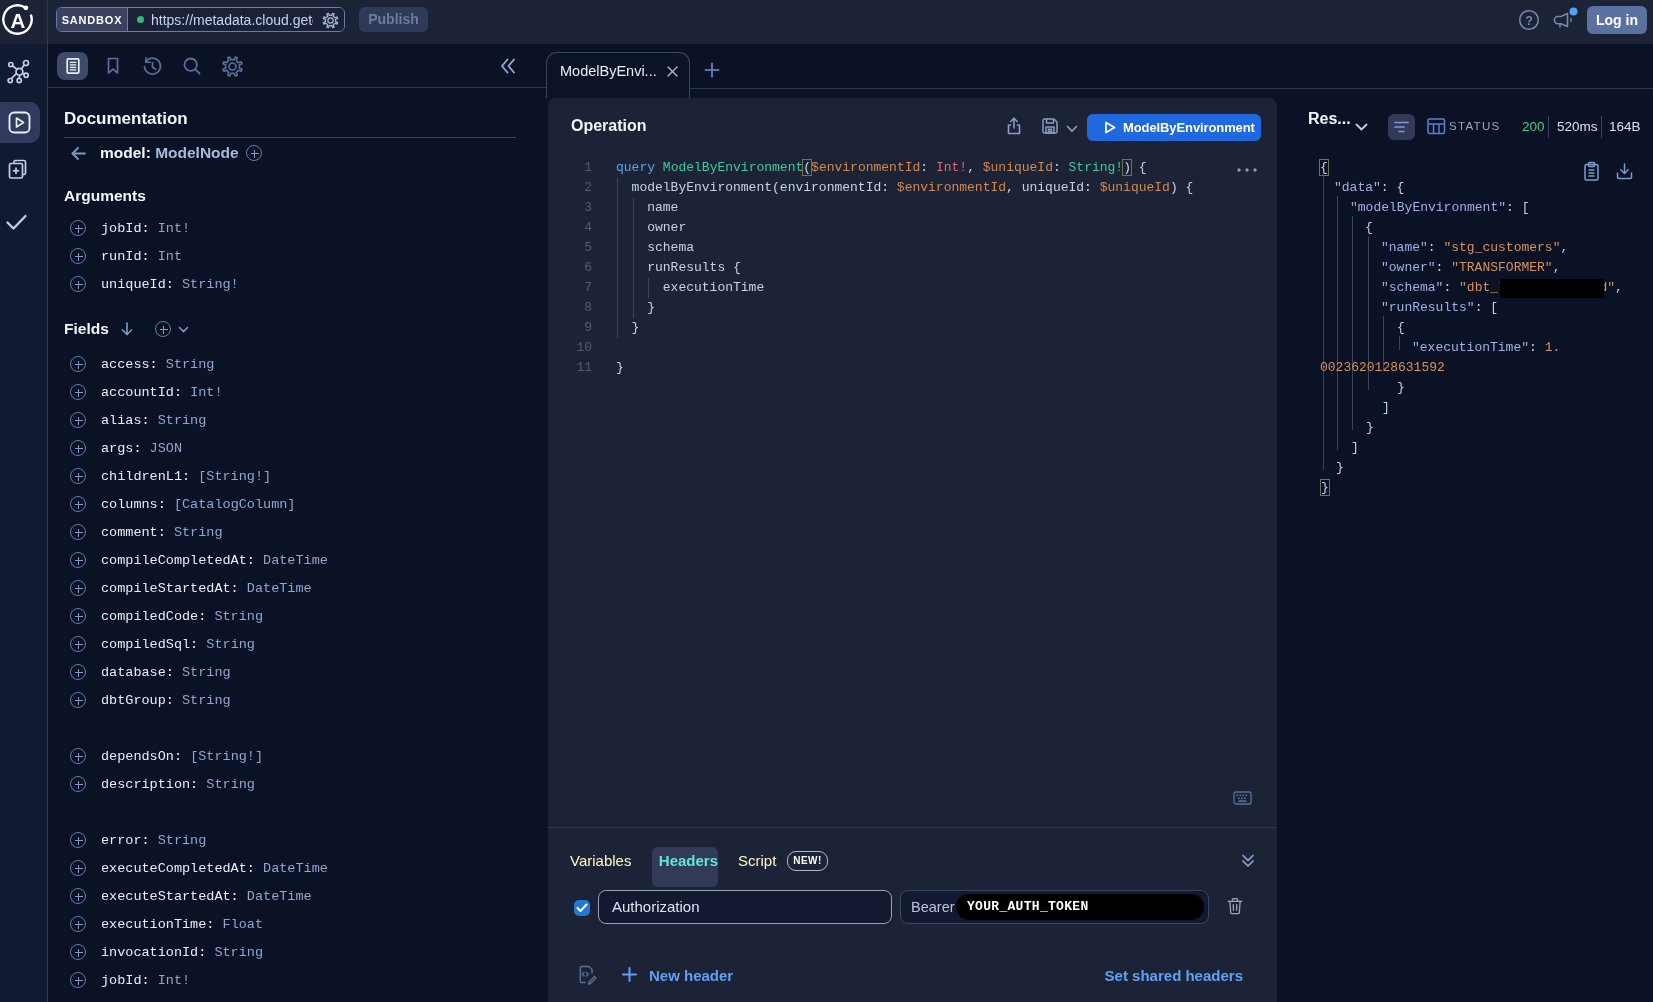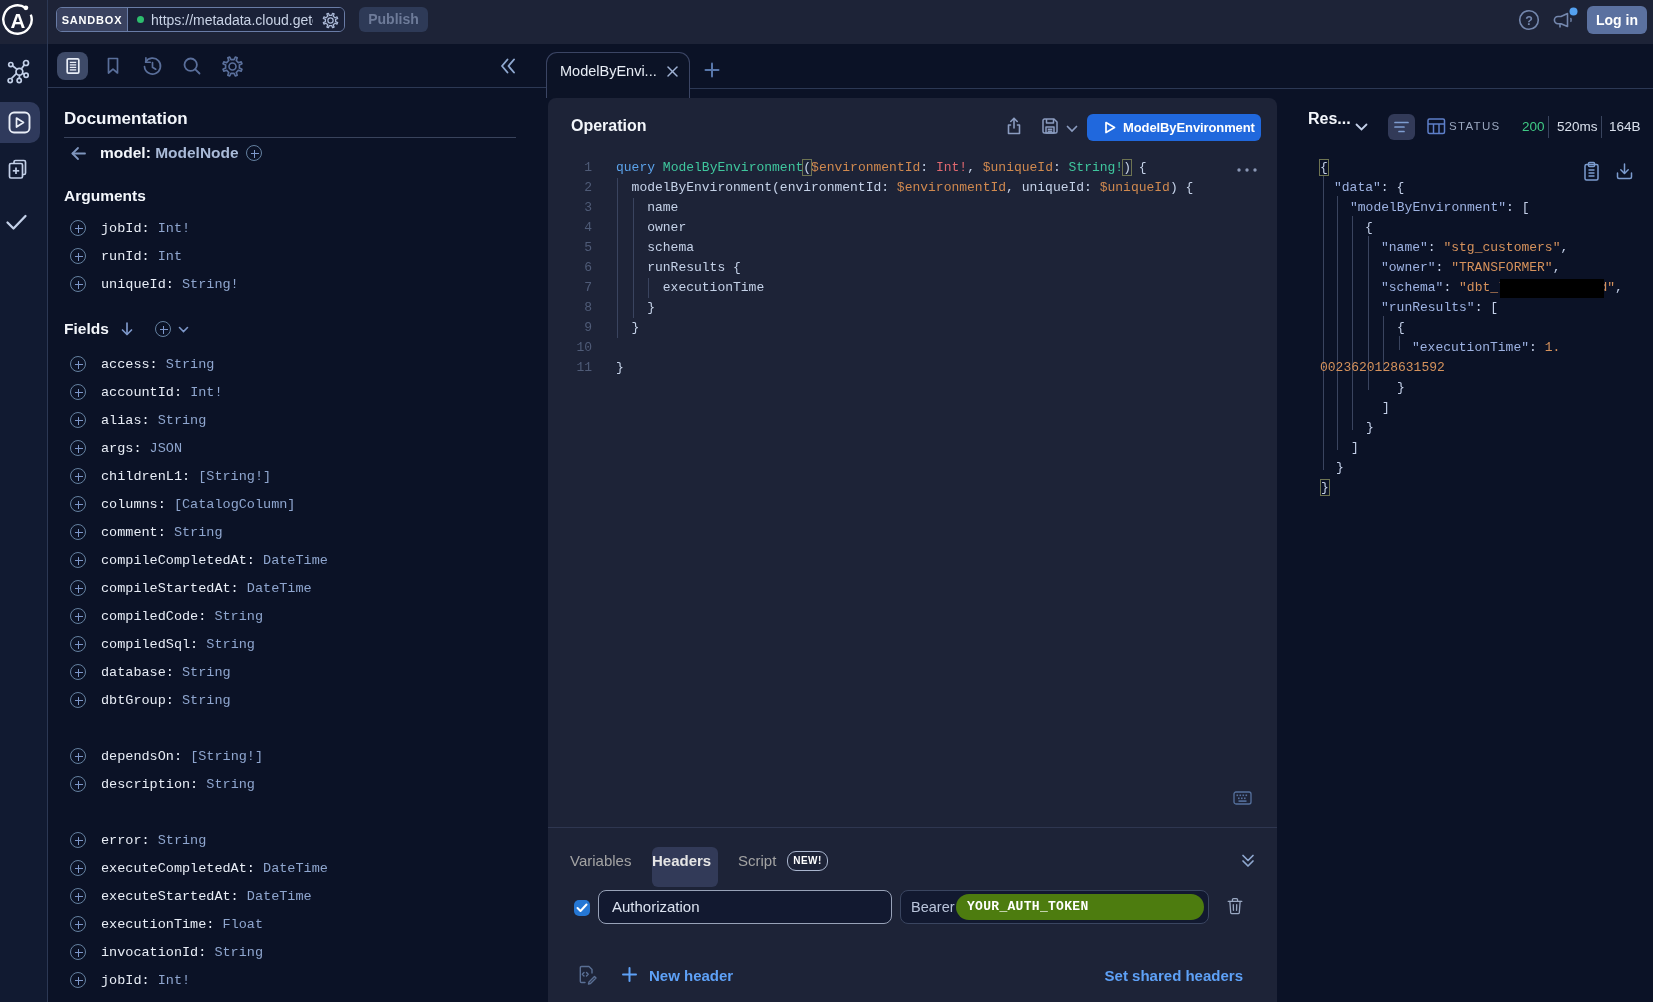--- a/index.html
+++ b/index.html
@@ -28,27 +28,27 @@
 #midpanel{position:absolute;left:548px;top:98px;width:729px;height:904px;background:#1d2337;border-radius:8px 8px 0 0}
 #optitle{position:absolute;left:23px;top:19px;font-size:16px;font-weight:bold;color:#f3f6fb}
 #runbtn{position:absolute;left:539px;top:16px;width:174px;height:27px;background:#2068dd;border-radius:6px;color:#fff;font-weight:bold;font-size:13.5px}
 .lnum{position:absolute;width:44px;text-align:right;color:#4f5b77}
 .cline{position:absolute;left:68px}
 .c-kw{color:#5ba2ea}.c-op{color:#3fc79e}.c-var{color:#d0894f}.c-int{color:#e0686f}.c-p{color:#c5d2e8}
 .guide{position:absolute;width:1px;background:#3a445f}
 .mbox{outline:1px solid #6e7452;outline-offset:0px}
 
 #bdiv{position:absolute;left:0;top:729px;width:729px;height:1px;background:#2e3650}
-.btab{position:absolute;top:754px;font-size:15px;color:#a3a3a3}
-#htab{position:absolute;left:104px;top:749px;width:66px;height:40px;background:#323a58;border-radius:6px;color:#e5e5e5;font-weight:bold;font-size:15px;text-align:left;line-height:28px}
+.btab{position:absolute;top:754px;font-size:15px;color:#fef9c3}
+#htab{position:absolute;left:104px;top:749px;width:66px;height:40px;background:#323a58;border-radius:6px;color:#5eead4;font-weight:bold;font-size:15px;text-align:right;line-height:28px}
 #newb{position:absolute;left:239px;top:753px;width:41px;height:20px;border:1px solid #aab6cf;border-radius:9px;color:#fff;font-weight:bold;font-size:10px;letter-spacing:.5px;text-align:center;line-height:18px}
 #cbx{position:absolute;left:26px;top:802px;width:16px;height:16px;background:#2577d4;border-radius:5px}
 #hin1{position:absolute;left:50px;top:792px;width:294px;height:34px;border:1px solid #98a2b8;border-radius:8px;background:#121930;color:#dce3f0;font-size:15px;line-height:32px;padding-left:13px}
 #hin2{position:absolute;left:352px;top:792px;width:309px;height:34px;border:1px solid #3a4560;border-radius:8px;background:#121930;color:#b9c4da;font-size:14.5px;line-height:32px;padding-left:10px}
-#blackbox{position:absolute;left:408px;top:796px;width:248px;height:26px;background:#4d7c0f;border-radius:13px;color:#fff;font-family:"Liberation Mono",monospace;font-weight:bold;font-size:13px;line-height:26px;padding-left:11px;letter-spacing:.3px}
+#blackbox{position:absolute;left:408px;top:796px;width:248px;height:26px;background:#000000;border-radius:13px;color:#fff;font-family:"Liberation Mono",monospace;font-weight:bold;font-size:13px;line-height:26px;padding-left:11px;letter-spacing:.3px}
 #newhdr{position:absolute;left:101px;top:869px;font-size:15px;font-weight:bold;color:#5ea1f7}
 #setshared{position:absolute;right:34px;top:869px;font-size:15px;font-weight:bold;color:#5ea1f7}
 
 #rpanel{position:absolute;left:1277px;top:98px;width:376px;height:904px;background:#0b1226}
 #restitle{position:absolute;left:31px;top:12px;font-size:16px;font-weight:bold;color:#f3f6fb}
 #fmtbtn{position:absolute;left:111px;top:16px;width:27px;height:26px;background:#323a58;border-radius:6px}
 #statuslbl{position:absolute;left:172px;top:22px;font-size:11.5px;letter-spacing:1.3px;color:#9aa7bf}
 .jline{position:absolute;color:#c3cfe8}
 .jk{color:#9db2e2}.jv{color:#d6925c}
 #redact{position:absolute;left:223px;top:181px;width:104px;height:19px;background:#000}

